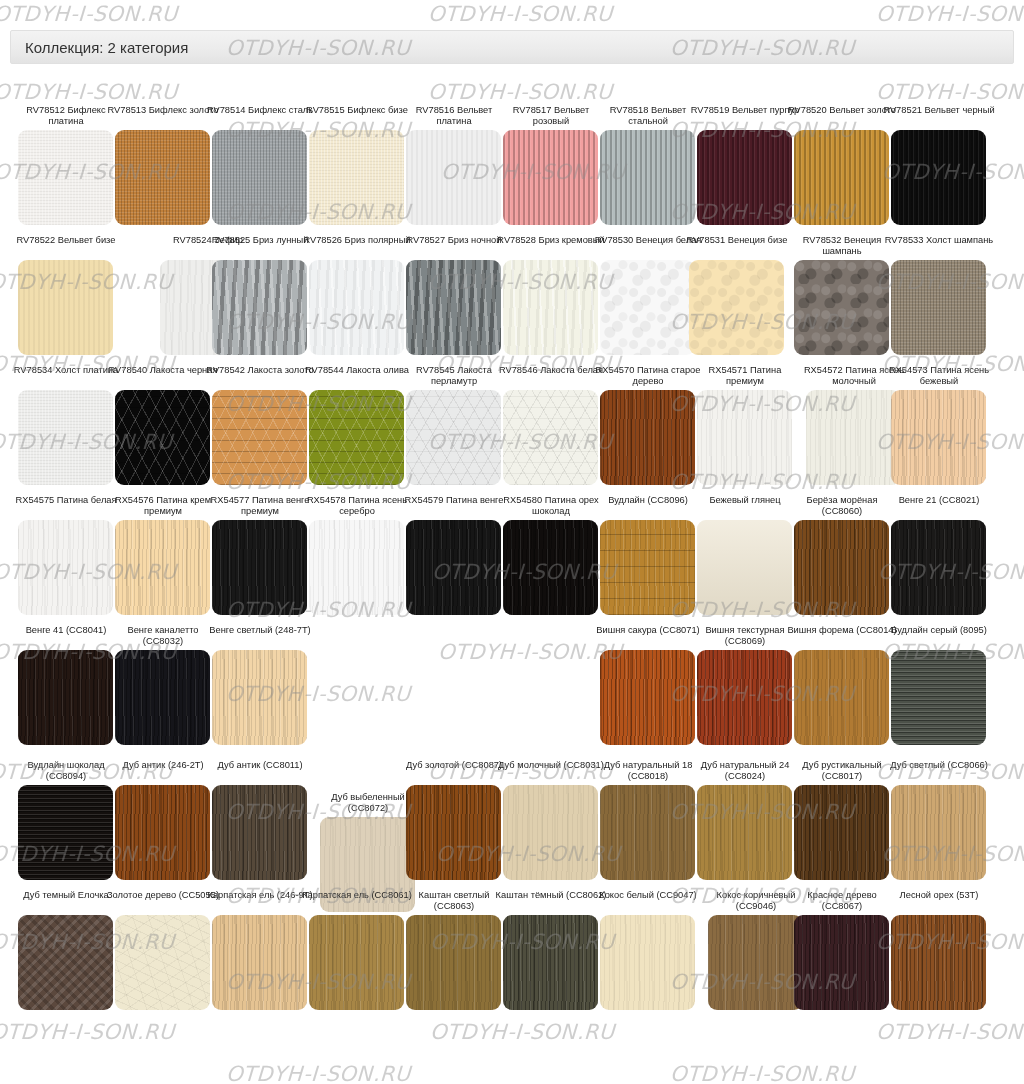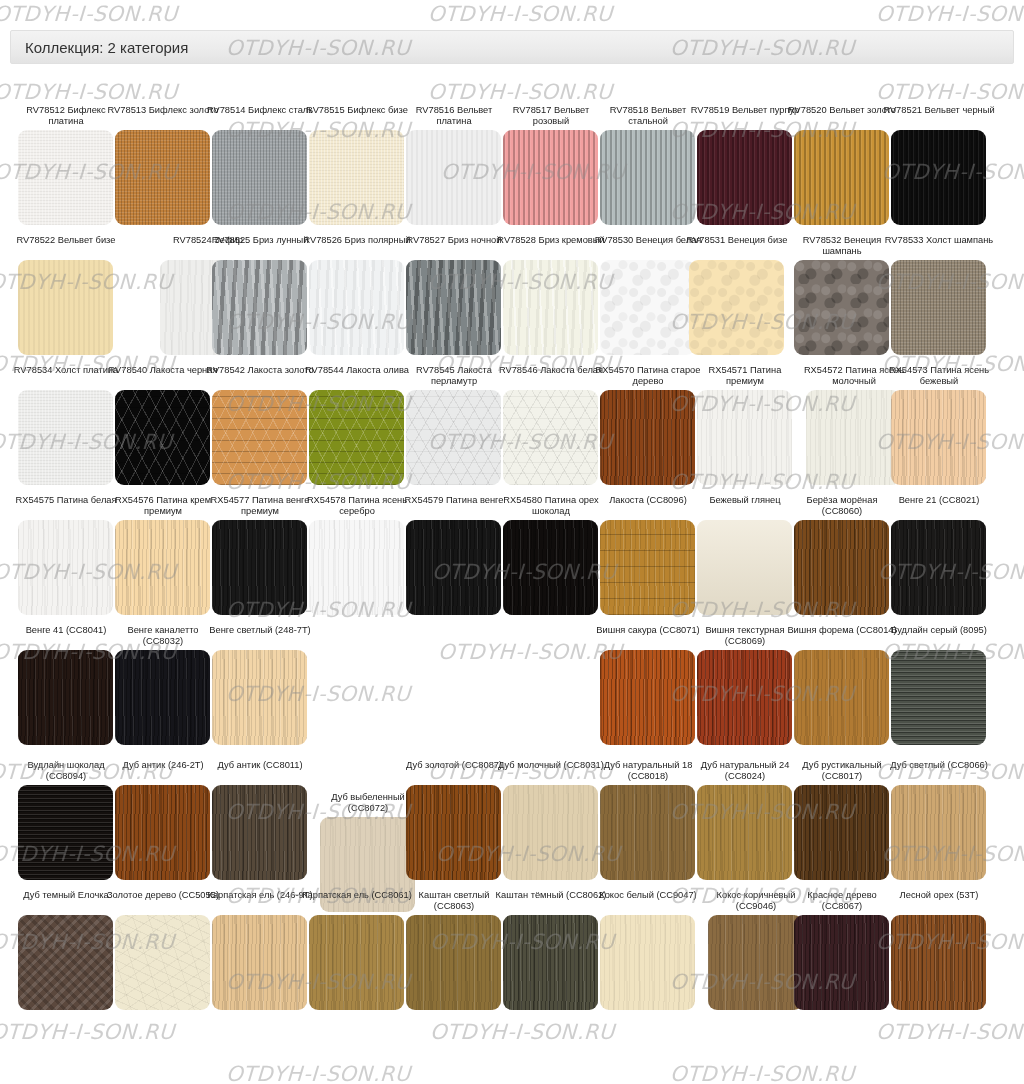--- a/index.html
+++ b/index.html
@@ -349,21 +349,21 @@
             <div class="tex" style="background-image:repeating-linear-gradient(91deg,rgba(0,0,0,.30) 0 1px,transparent 1px 4px),repeating-linear-gradient(89deg,rgba(255,255,255,.10) 0 1px,transparent 1px 9px),repeating-linear-gradient(90deg,rgba(0,0,0,.18) 0 2px,transparent 2px 15px);"></div>
           </div>
         </div>
         <div class="cell" style="left: 503px;">
           <span class="cell-label">RX54580 Патина орех шоколад</span>
           <div class="swatch" style="background-color: rgb(16, 13, 12);">
             <div class="tex" style="background-image:repeating-linear-gradient(91deg,rgba(0,0,0,.30) 0 1px,transparent 1px 4px),repeating-linear-gradient(89deg,rgba(255,255,255,.10) 0 1px,transparent 1px 9px),repeating-linear-gradient(90deg,rgba(0,0,0,.18) 0 2px,transparent 2px 15px);"></div>
           </div>
         </div>
         <div class="cell" style="left: 600px;">
-          <span class="cell-label">Лакоста (CC8096)</span>
+          <span class="cell-label">Вудлайн (CC8096)</span>
           <div class="swatch" style="background-color: rgb(184, 131, 47);">
             <div class="tex" style="background-image:repeating-linear-gradient(0deg,rgba(0,0,0,.22) 0 1px,transparent 1px 16px),repeating-linear-gradient(91deg,rgba(0,0,0,.10) 0 1px,transparent 1px 5px),repeating-linear-gradient(89deg,rgba(255,255,255,.16) 0 1px,transparent 1px 8px);"></div>
           </div>
         </div>
         <div class="cell" style="left: 697px;">
           <span class="cell-label">Бежевый глянец</span>
           <div class="swatch" style="background-color: rgb(236, 228, 208);">
             <div class="tex" style="background-image:linear-gradient(180deg,rgba(255,255,255,.35),rgba(0,0,0,.05));"></div>
           </div>
         </div>

